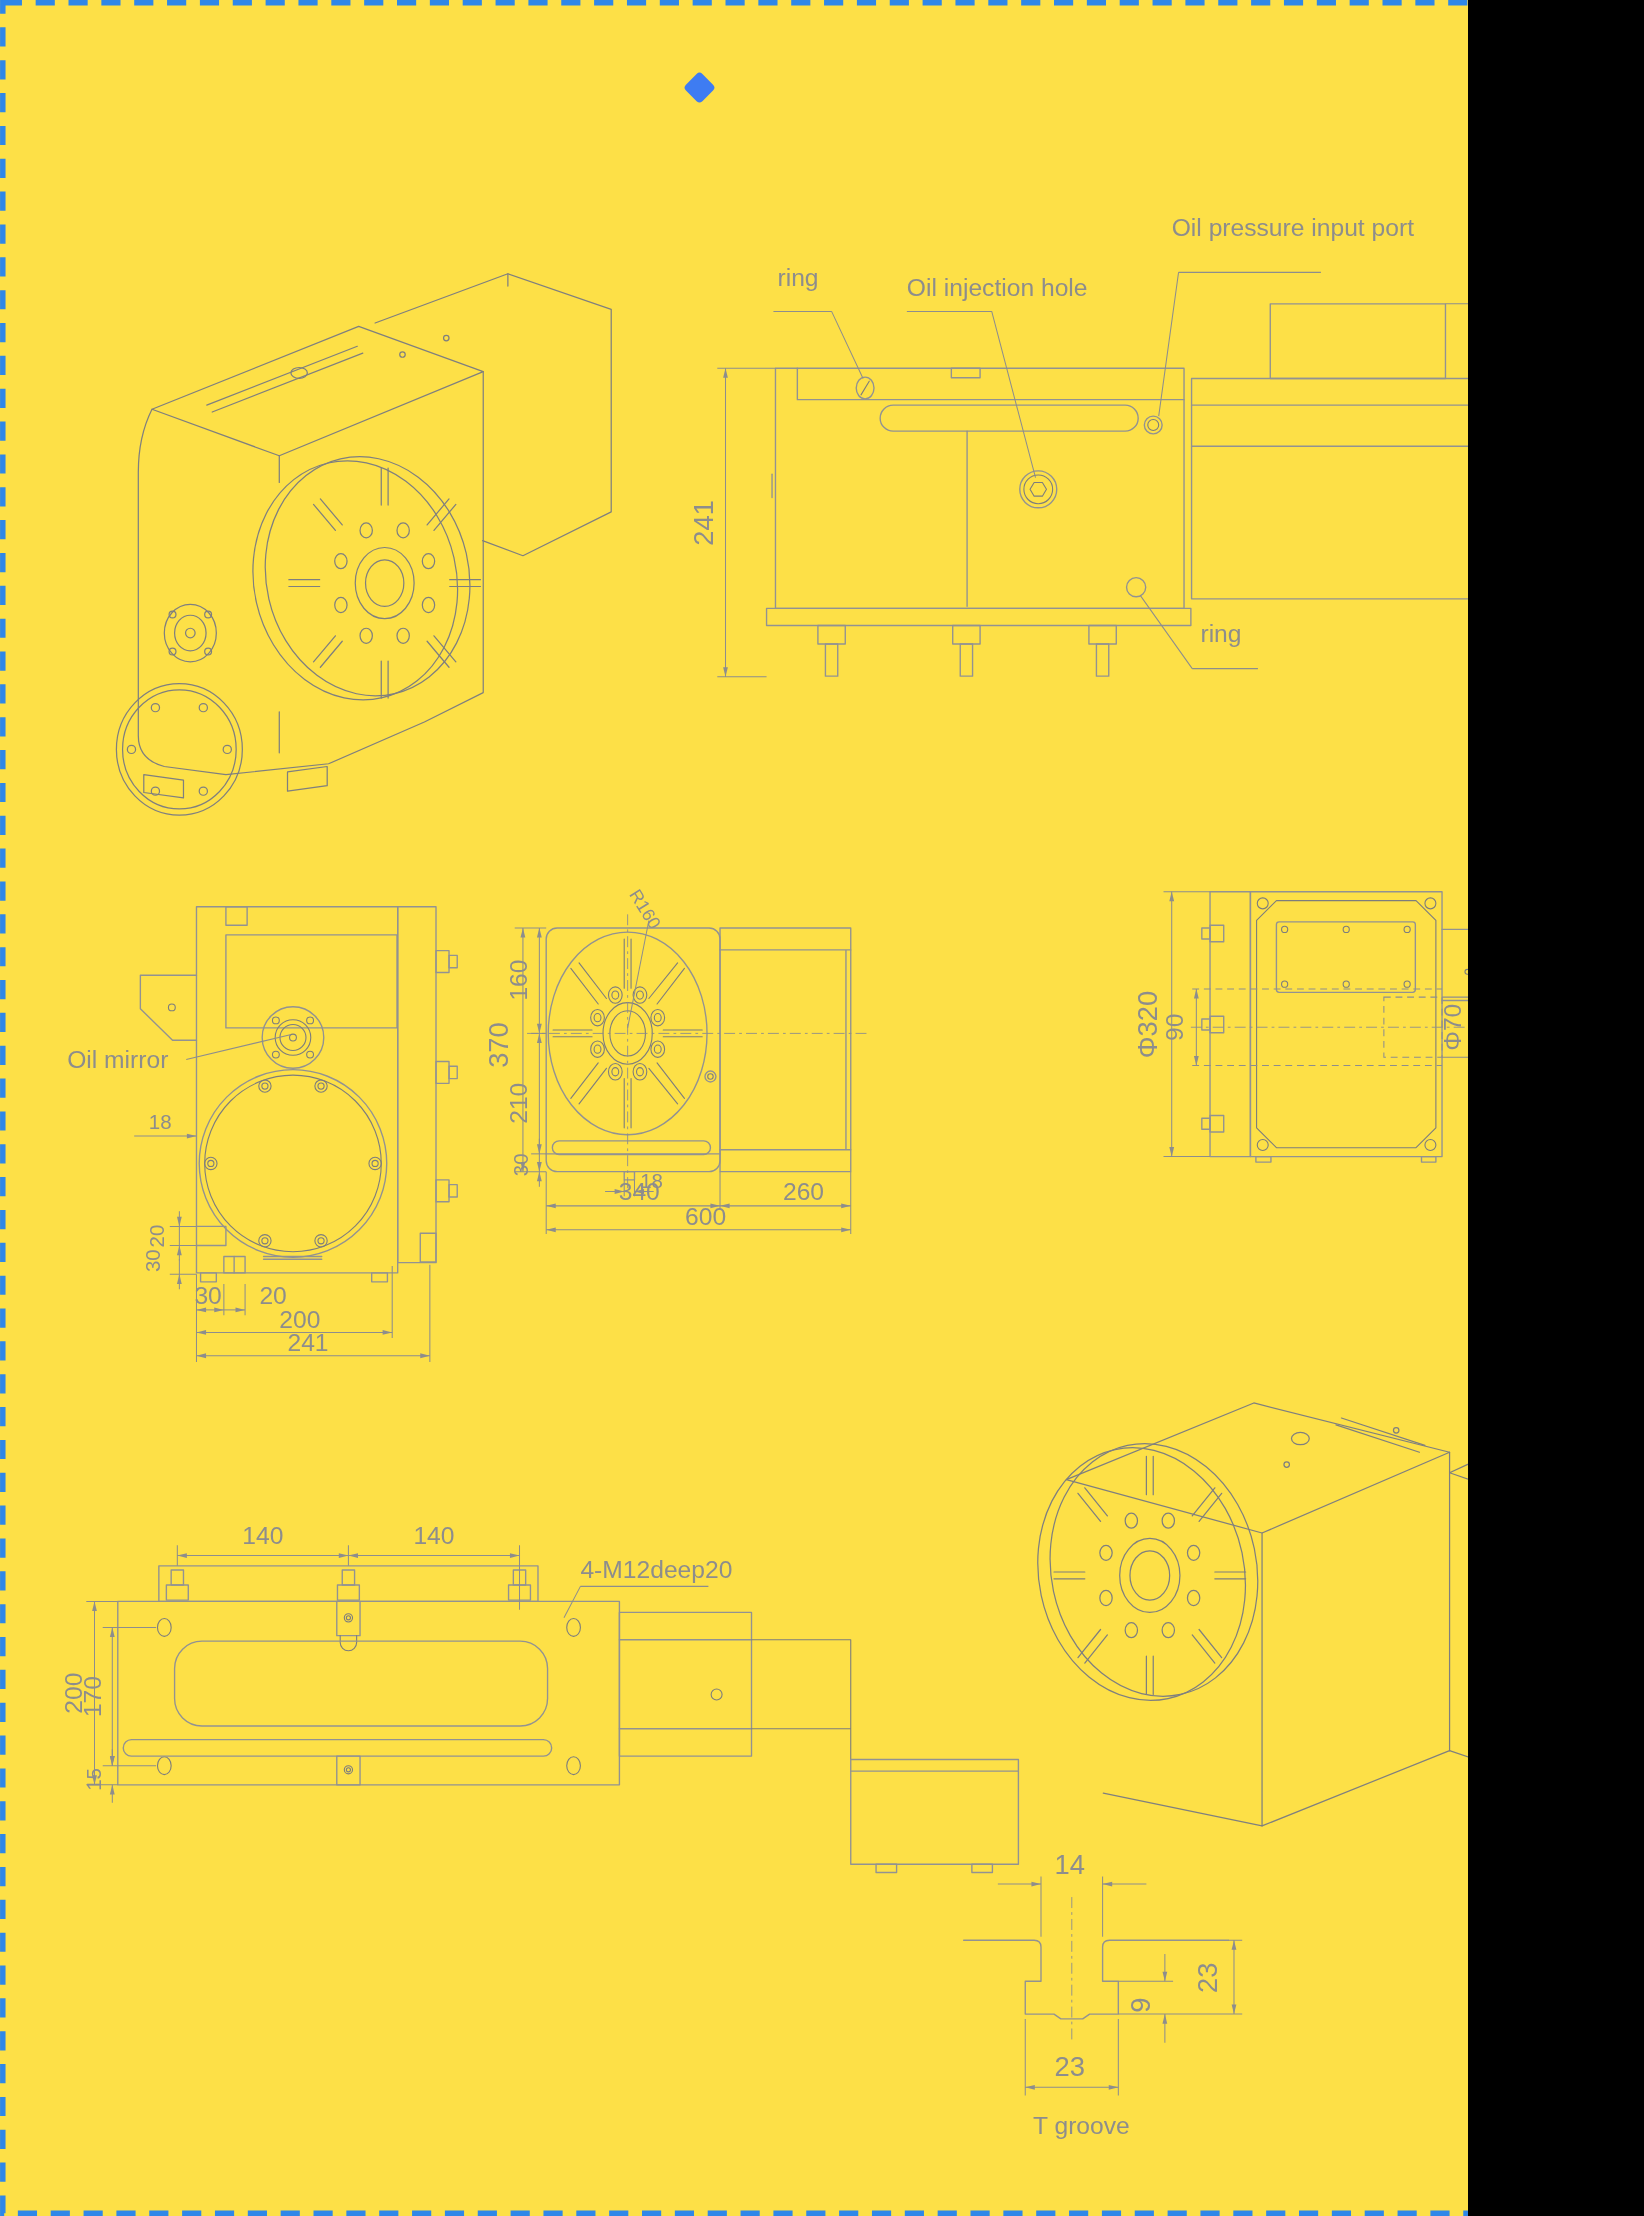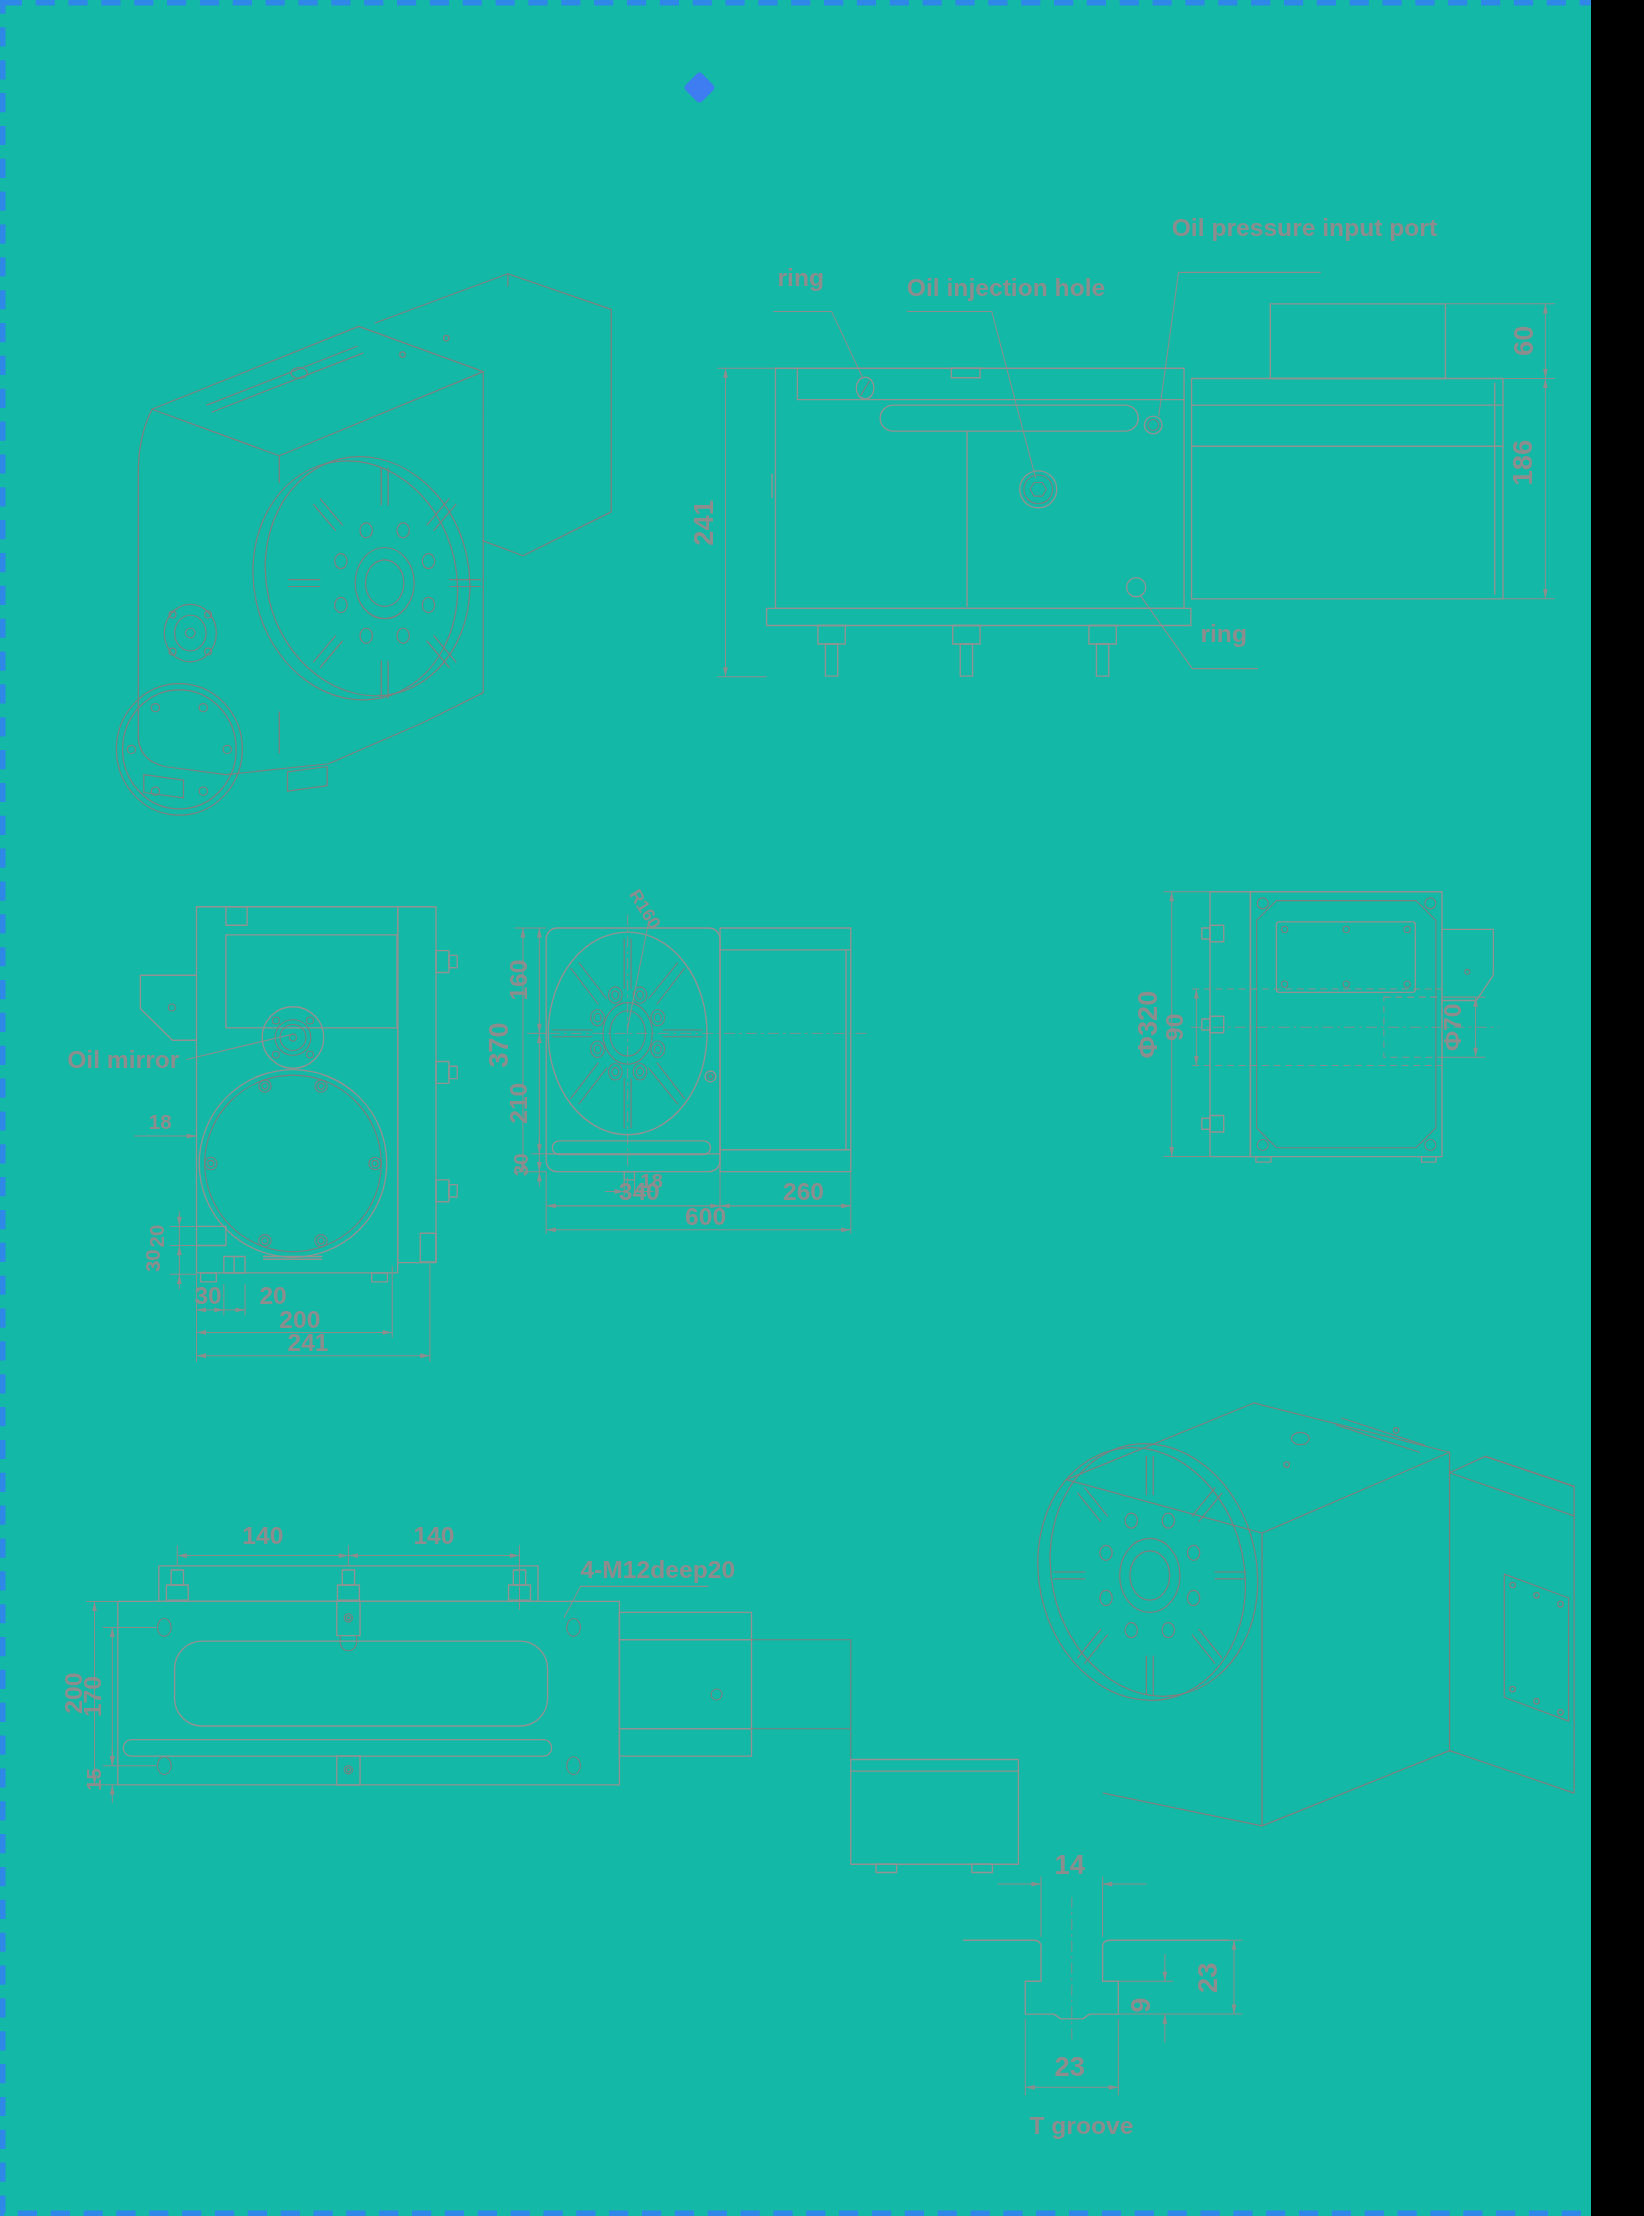--- a/index.html
+++ b/index.html
@@ -1,16 +1,16 @@
 <!DOCTYPE html>
 <html style="font-size:11px"><head>
 <meta charset="utf-8">
 <style>
   html,body{margin:0;padding:0;background:#000;}
-  #page{position:relative;width:1591px;height:2216px;background:#14b8a6;overflow:hidden;font-weight:bold;}
+  #page{position:relative;width:1468px;height:2216px;background:#fde047;overflow:hidden;}
   svg{position:absolute;left:0;top:0;}
   text{font-family:"Liberation Sans",sans-serif;fill:#8d8d8d;}
   .ln{stroke:#929292;stroke-width:2;fill:none;stroke-linejoin:round;stroke-linecap:round;}
   .lt{stroke:#7d7d7d;stroke-width:1.6;fill:none;stroke-linejoin:round;stroke-linecap:round;}
   .iso{stroke:#7f7f7f;stroke-width:1.8;fill:none;stroke-linejoin:round;stroke-linecap:round;}
   .dim{stroke:#8d8d8d;stroke-width:1.5;fill:none;}
   .cl{stroke:#8d8d8d;stroke-width:1.3;fill:none;stroke-dasharray:16 6 4 6;}
   .hid{stroke:#8d8d8d;stroke-width:1.5;fill:none;stroke-dasharray:10 7;}
   .t36{font-size:36px;} .t40{font-size:40px;} .t30{font-size:30px;} .t26{font-size:26px;}
   .mid{text-anchor:middle;}

